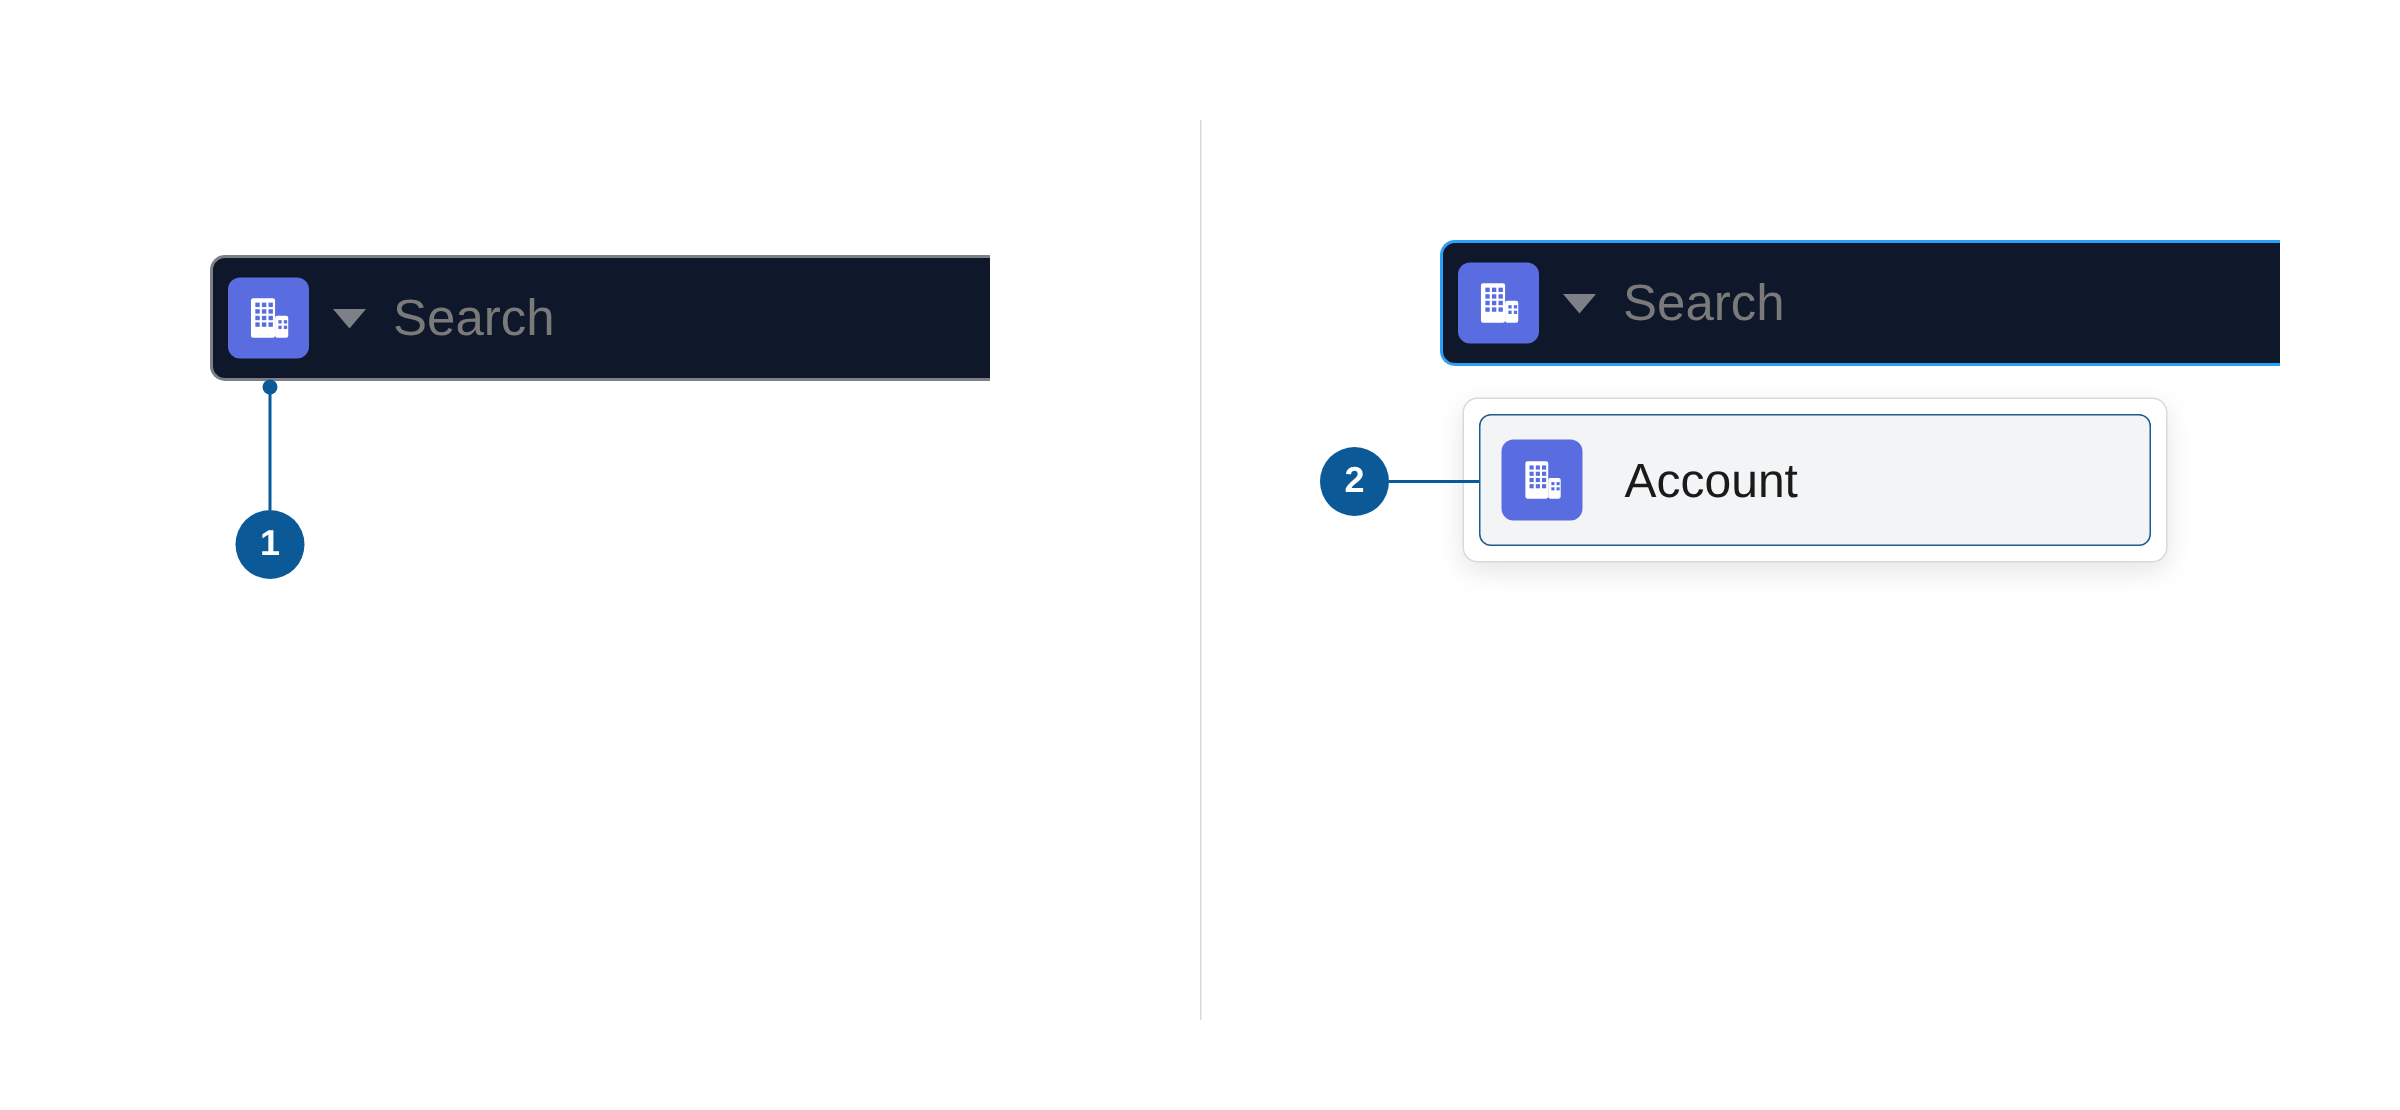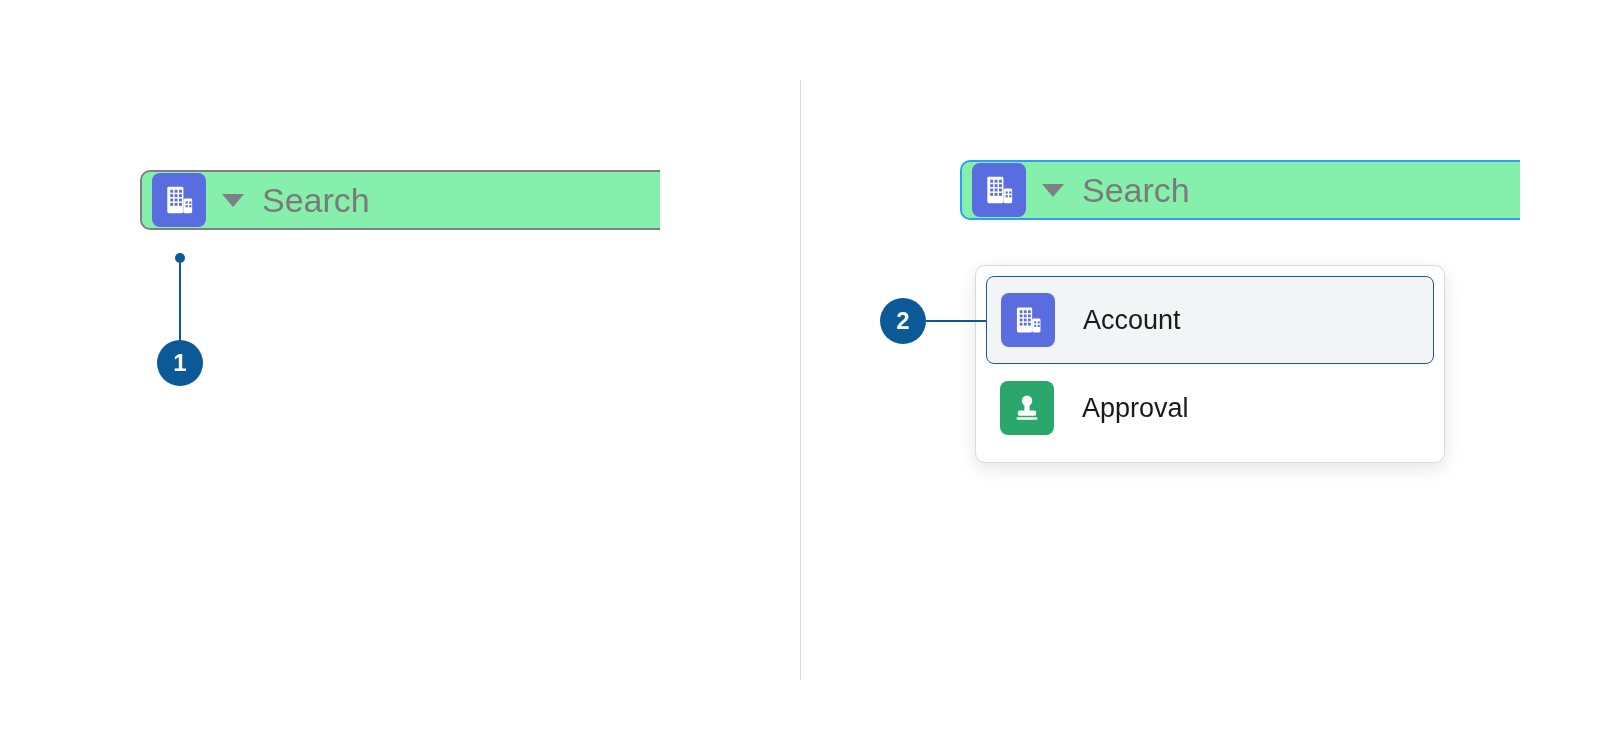--- a/index.html
+++ b/index.html
@@ -26,25 +26,25 @@
     width: 1px;
     height: 600px;
     background: #d9d9d9;
   }
 
   
   .searchbar {
     position: absolute;
     display: flex;
     align-items: center;
-    height: 60px;
+    height: 84px;
     padding: 0 14px 0 10px;
     border: 2px solid #7d8086;
     border-radius: 10px;
-    background: #86efac;
+    background: #0f172a;
   }
   .searchbar.focused {
     border-color: #2aa0f7;
   }
   .searchbar.cut-right {
     border-right: none;
     border-top-right-radius: 0;
     border-bottom-right-radius: 0;
   }
 
@@ -102,21 +102,21 @@
     display: flex;
     align-items: center;
     justify-content: center;
     margin-right: 28px;
     flex: none;
   }
   .opt-icon.account { background: #5a6de0; }
   .opt-icon.asset   { background: #f05a2b; }
   .opt-icon.approval{ background: #2aa86b; }
   .opt-label {
-    font-size: 27px;
+    font-size: 32px;
     color: #1a1a1a;
   }
 
   
   .badge {
     position: absolute;
     width: 46px;
     height: 46px;
     border-radius: 50%;
     background: #0b5a97;
@@ -242,33 +242,20 @@
               <rect x="40" y="28" width="3" height="3"></rect>
             <rect x="35" y="33" width="3" height="3"></rect>
               <rect x="40" y="33" width="3" height="3"></rect>
           </g>
         </svg>
       </div>
       <div class="opt-label">Account</div>
     </div>
 
 
-    <div class="option">
-      <div class="opt-icon approval">
-        <svg viewBox="0 0 52 52" width="34" height="34">
-          <g fill="#ffffff">
-            <circle cx="26" cy="15" r="8"></circle>
-            <rect x="22" y="20" width="8" height="12"></rect>
-            <rect x="12" y="30" width="28" height="8" rx="3"></rect>
-            <rect x="10" y="40" width="32" height="4" rx="2"></rect>
-          </g>
-        </svg>
-      </div>
-      <div class="opt-label">Approval</div>
-    </div>
 
   </div>
 
   <div class="badge" style="left:880px; top:298px;">
     <span>2</span>
   </div>
   <div class="connector" style="left:926px; top:320px; width:60px; height:2px;"></div>
 
 </div>
 

